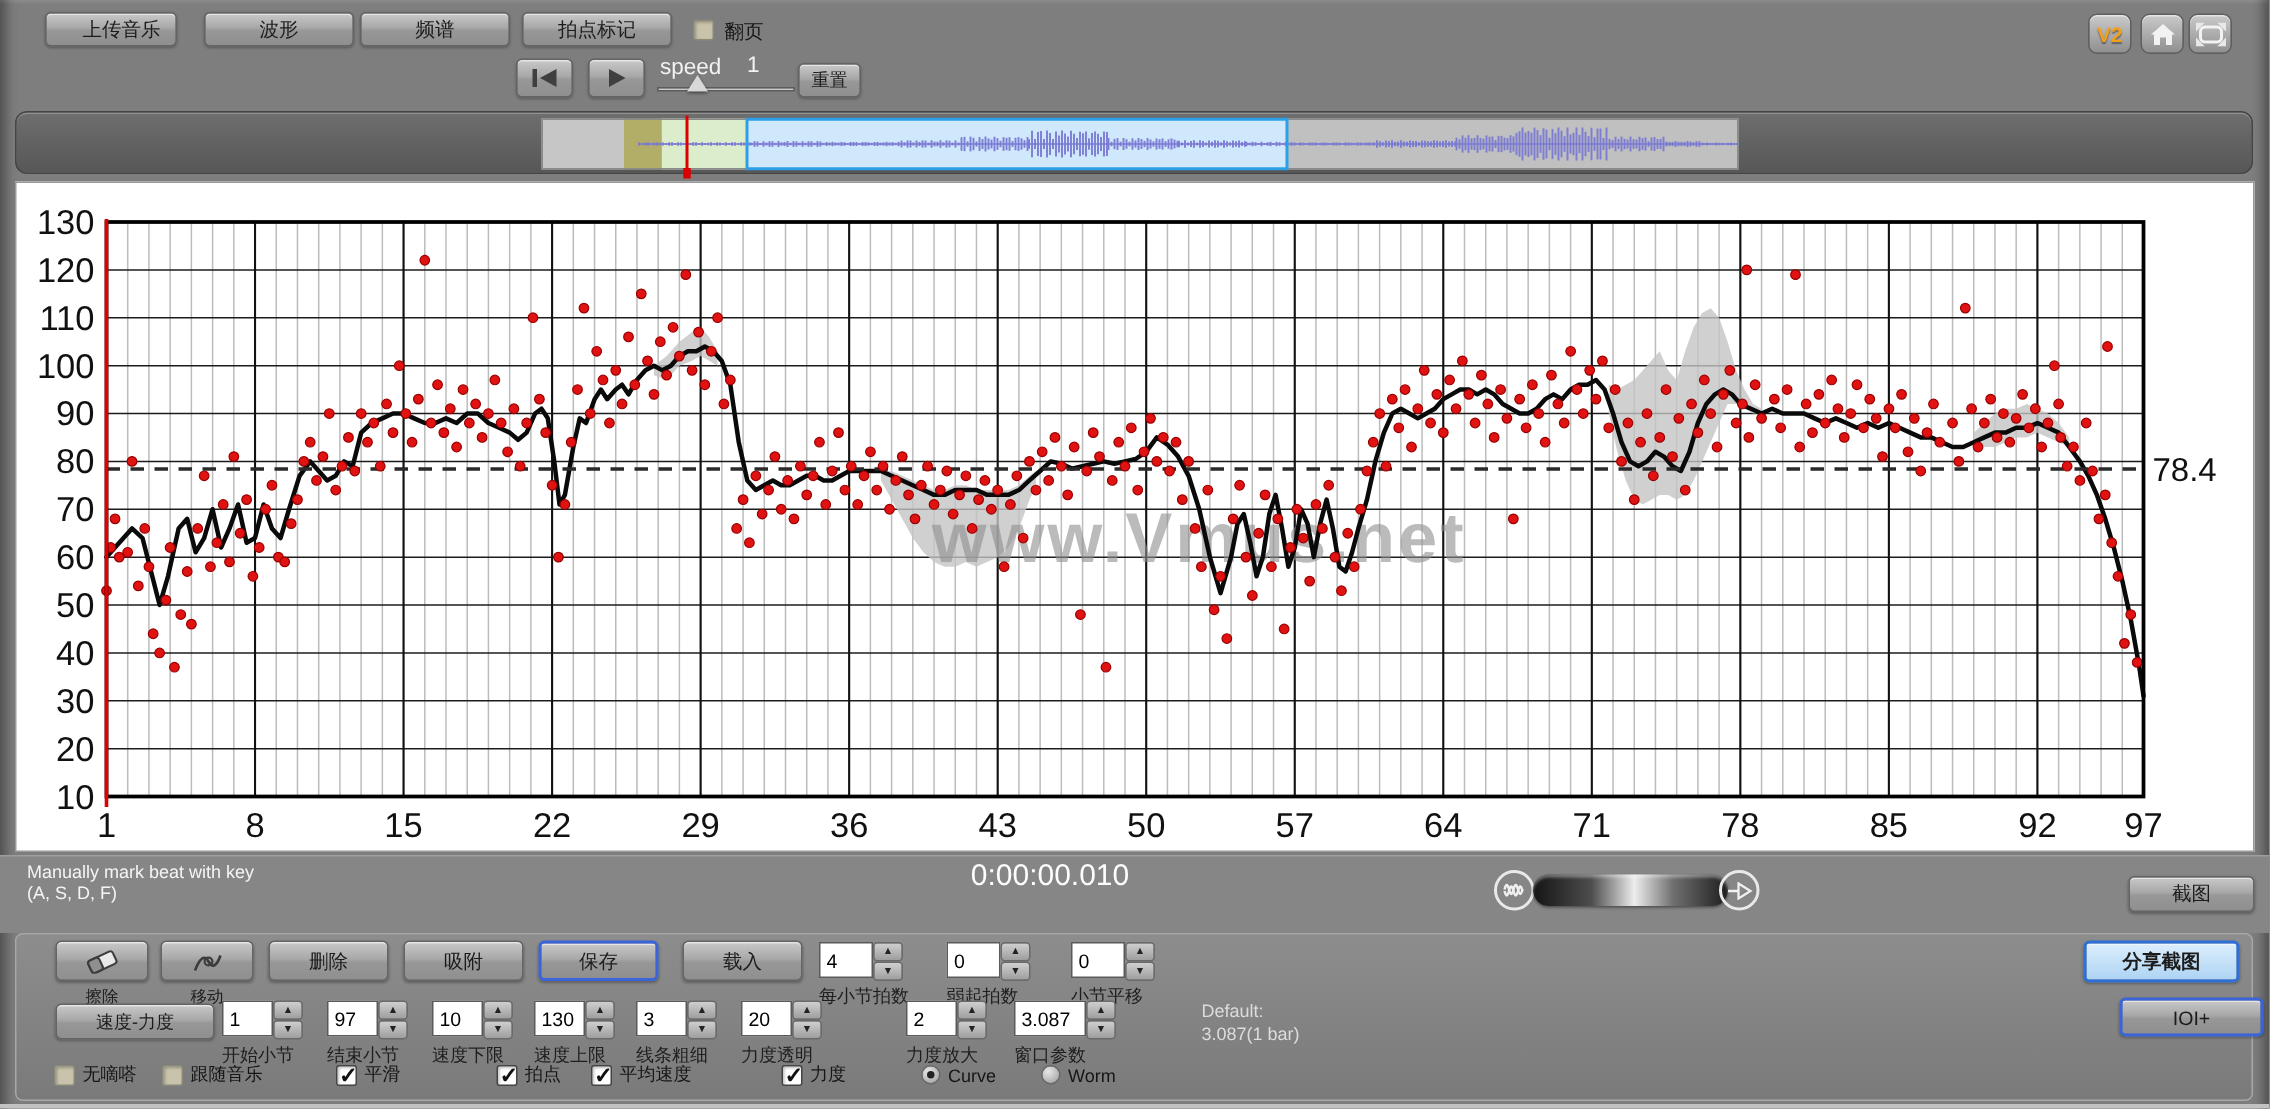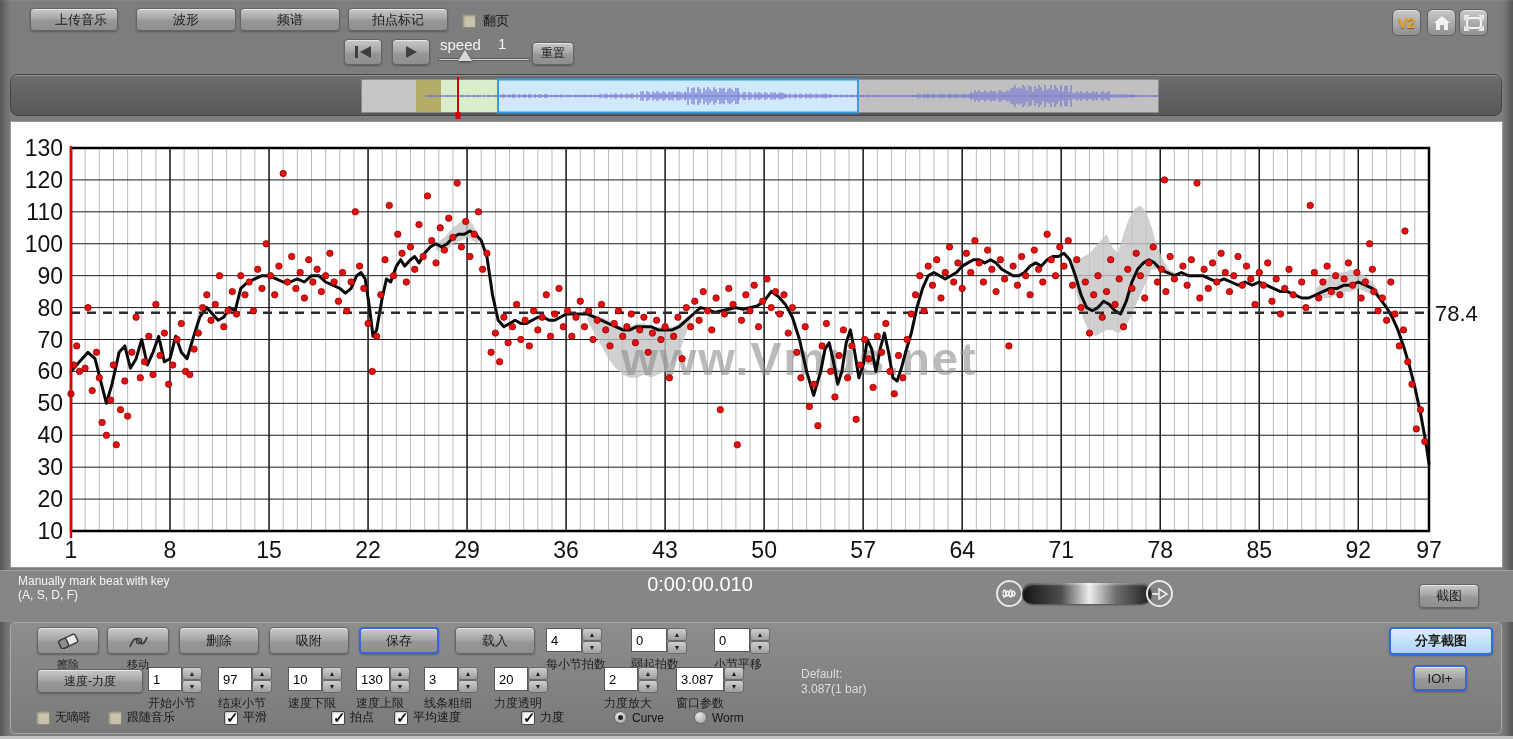--- a/index.html
+++ b/index.html
@@ -1016,21 +1016,21 @@
       </svg>
     </div>
     <div id="vol-pill" class="abs" style="left:1022px; top:13px;"></div>
     <div class="abs vol-circle" style="left:1146px; top:10px;">
       <svg width="18" height="12" viewBox="0 0 18 12">
         <path d="M1,6 L8,6" stroke="#f0f0f0" stroke-width="1.6"></path>
         <polygon points="8,1 16,6 8,11" fill="none" stroke="#f0f0f0" stroke-width="1.5"></polygon>
       </svg>
     </div>
 
-    <div class="abs btn" style="left:1419px; top:14px; width:60px; height:24px;">
+    <div class="abs btn" style="left:1419px; top:14px; width:84px; height:24px;">
         <span>截图</span>
       </div>
   </div>
 
   <div id="bottompanel">
 
     <div class="abs btn" style="left:26px; top:4px; width:62px; height:27px;">
       <svg width="24" height="17" viewBox="0 0 24 17">
         <g transform="rotate(-25 12 9)">
             <rect x="3" y="5" width="18" height="9" rx="2" fill="#e9e9e9" stroke="#3c3c3c" stroke-width="1.4"></rect>
@@ -1155,21 +1155,21 @@
       <div class="spin-arrows" style="left:48px;">
           <div class="spin-arrow">▲</div>
           <div class="spin-arrow">▼</div>
         </div>
       <div class="spin-label">窗口参数</div>
     </div>
 
     <div class="abs note" style="left:790px; top:44px;">Default:</div>
     <div class="abs note" style="left:790px; top:59px;">3.087(1 bar)</div>
 
-    <div class="abs btn" style="left:1402px; top:42px; width:54px; height:26px; border:2px solid #3a64d8;">
+    <div class="abs btn" style="left:1402px; top:42px; width:96px; height:26px; border:2px solid #3a64d8;">
         <span>IOI+</span>
       </div>
 
     <div class="abs" style="left:25px; top:85px;">
       <span class="cbox"></span><span class="cb-label">无嘀嗒</span>
     </div>
     <div class="abs" style="left:97px; top:85px;">
       <span class="cbox"></span><span class="cb-label">跟随音乐</span>
     </div>
     <div class="abs" style="left:213px; top:85px;">

